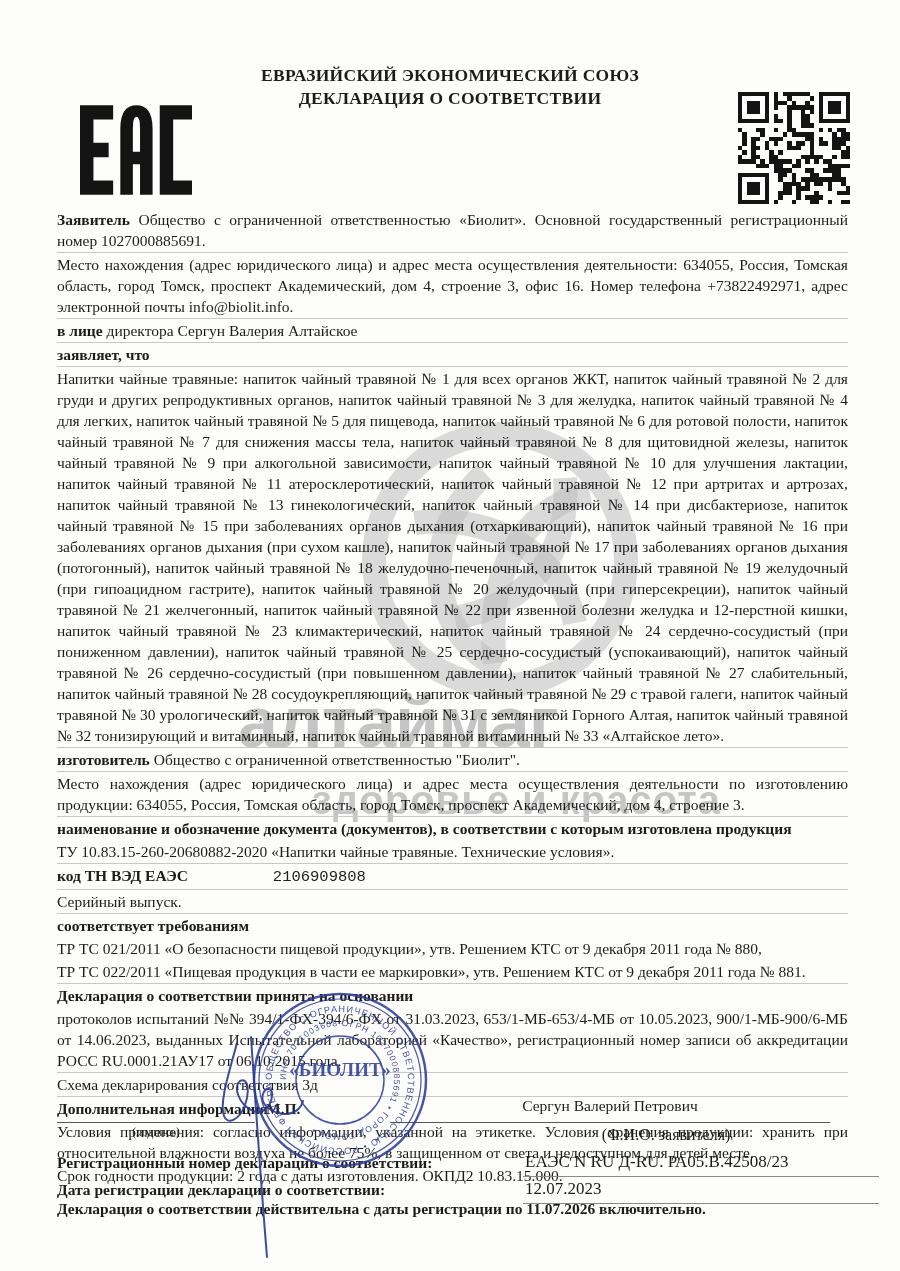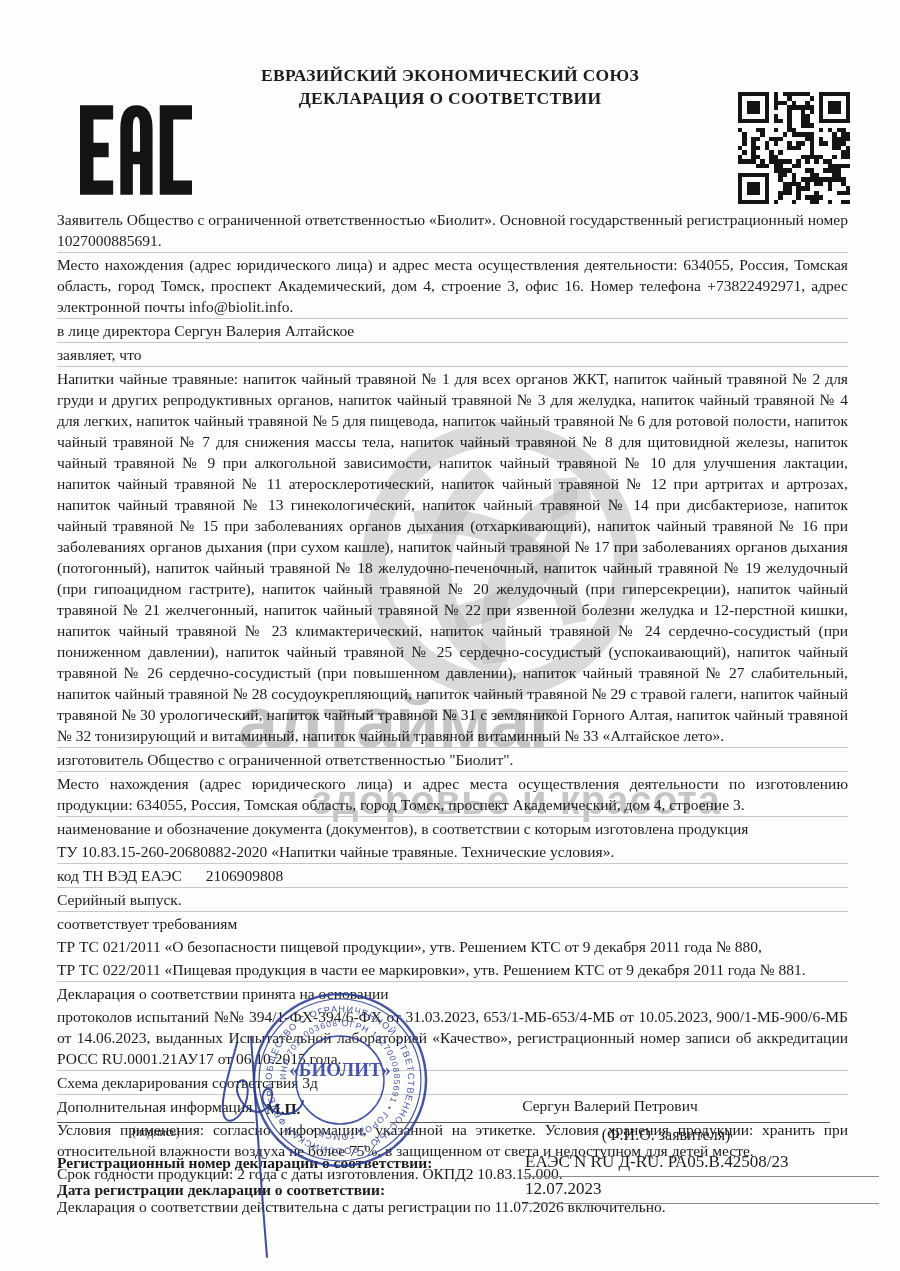--- a/index.html
+++ b/index.html
@@ -18,22 +18,22 @@
   #eac-box { left:80px; top:102px; }
   #qr-box  { left:738px; top:92px; }
   
   .content {
     position:relative; z-index:1; margin-top:98px;
     padding:0 52px 0 57px; font-size:15.5px; line-height:21px;
     text-align:justify;
   }
   .row { padding:1px 0; }
   .hr  { border-bottom:1px solid #c8c8c6; }
-  .b   { font-weight:normal; }
-  .tnved-val { display:inline-block; margin-left:20px; }
+  .b   { font-weight:bold; }
+  .tnved-val { display:inline-block; margin-left:81px;font-family:Liberation Mono, monospace; }
   .gap { height:10px; }
   
   .wm { position:absolute; z-index:0; pointer-events:none; }
   #wm-logo { left:335px; top:418px; }
   #wm-brand {
     left:238px; top:676px; font-family:"Liberation Sans", sans-serif;
     font-weight:bold; font-size:72px; line-height:92px; letter-spacing:-1px;
     color:#8f8f8f; opacity:.5;text-align:center;
   }
   #wm-tagline {

